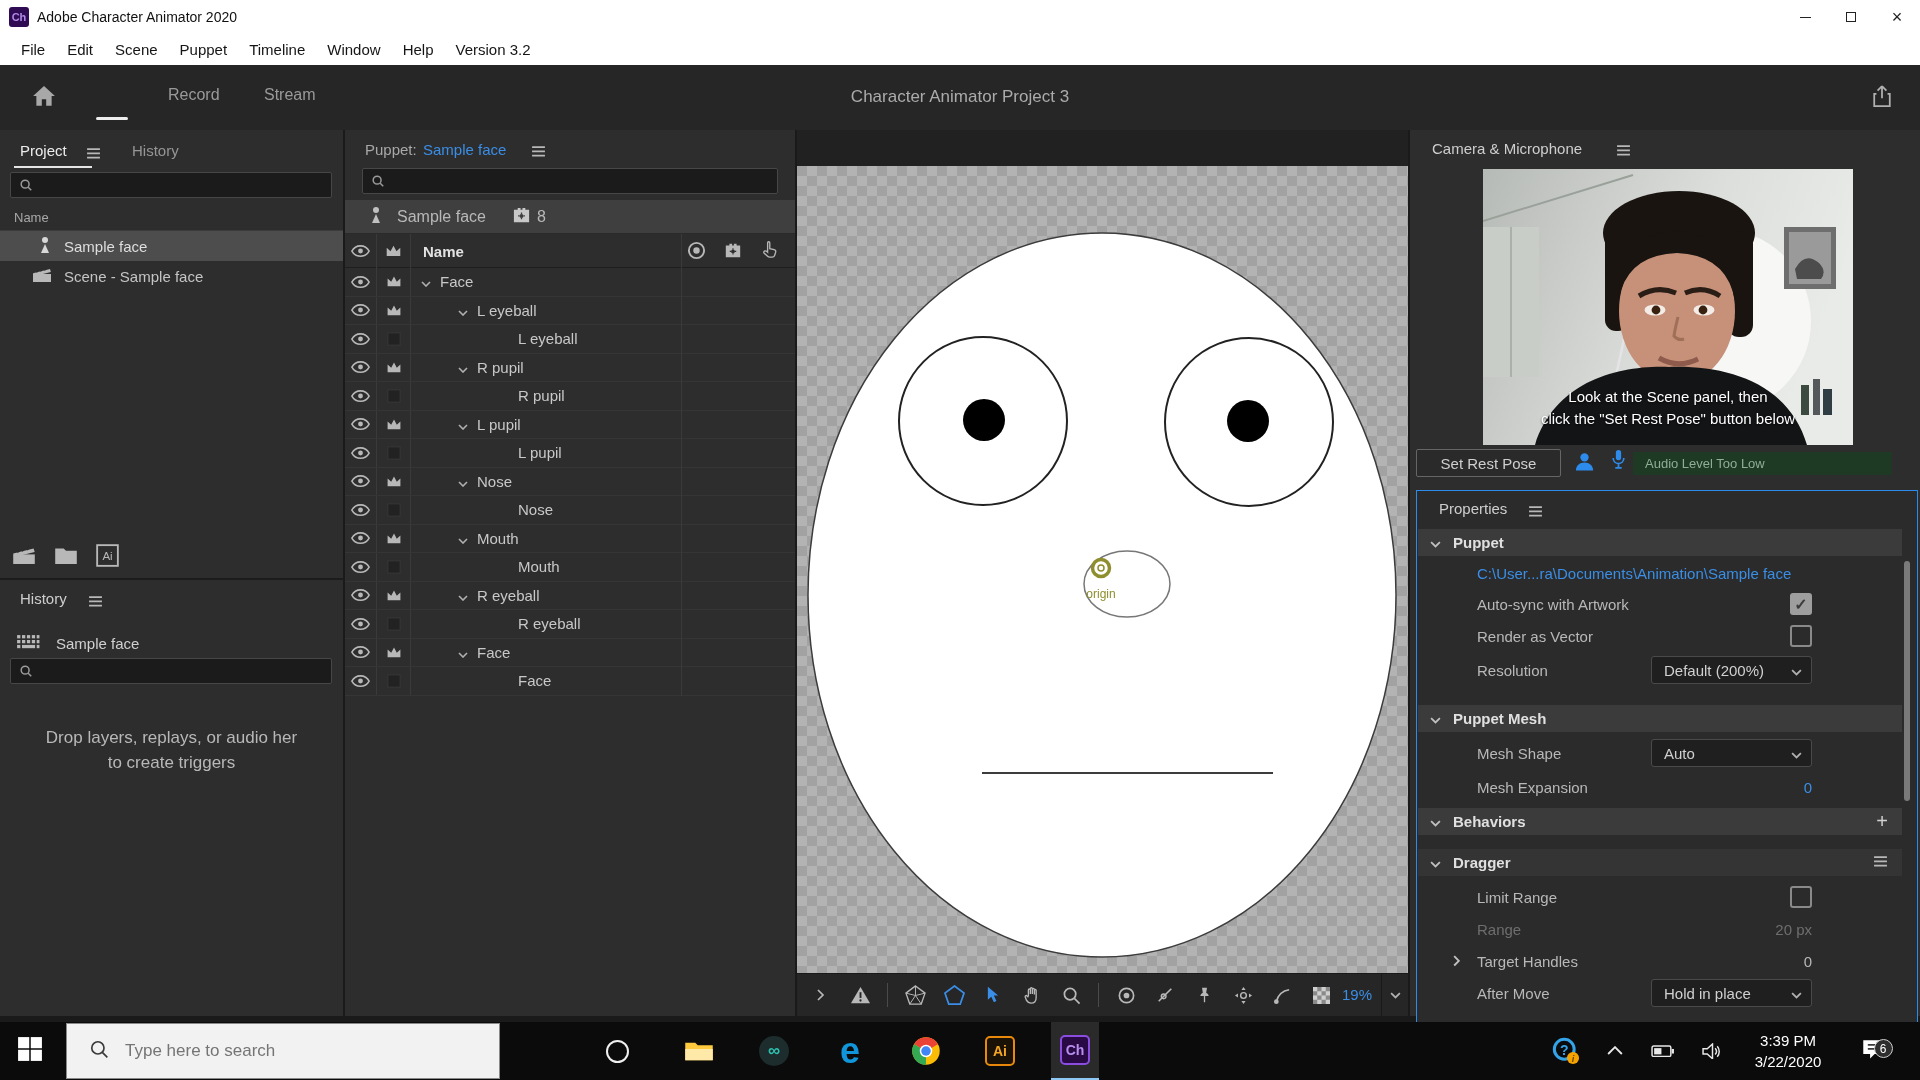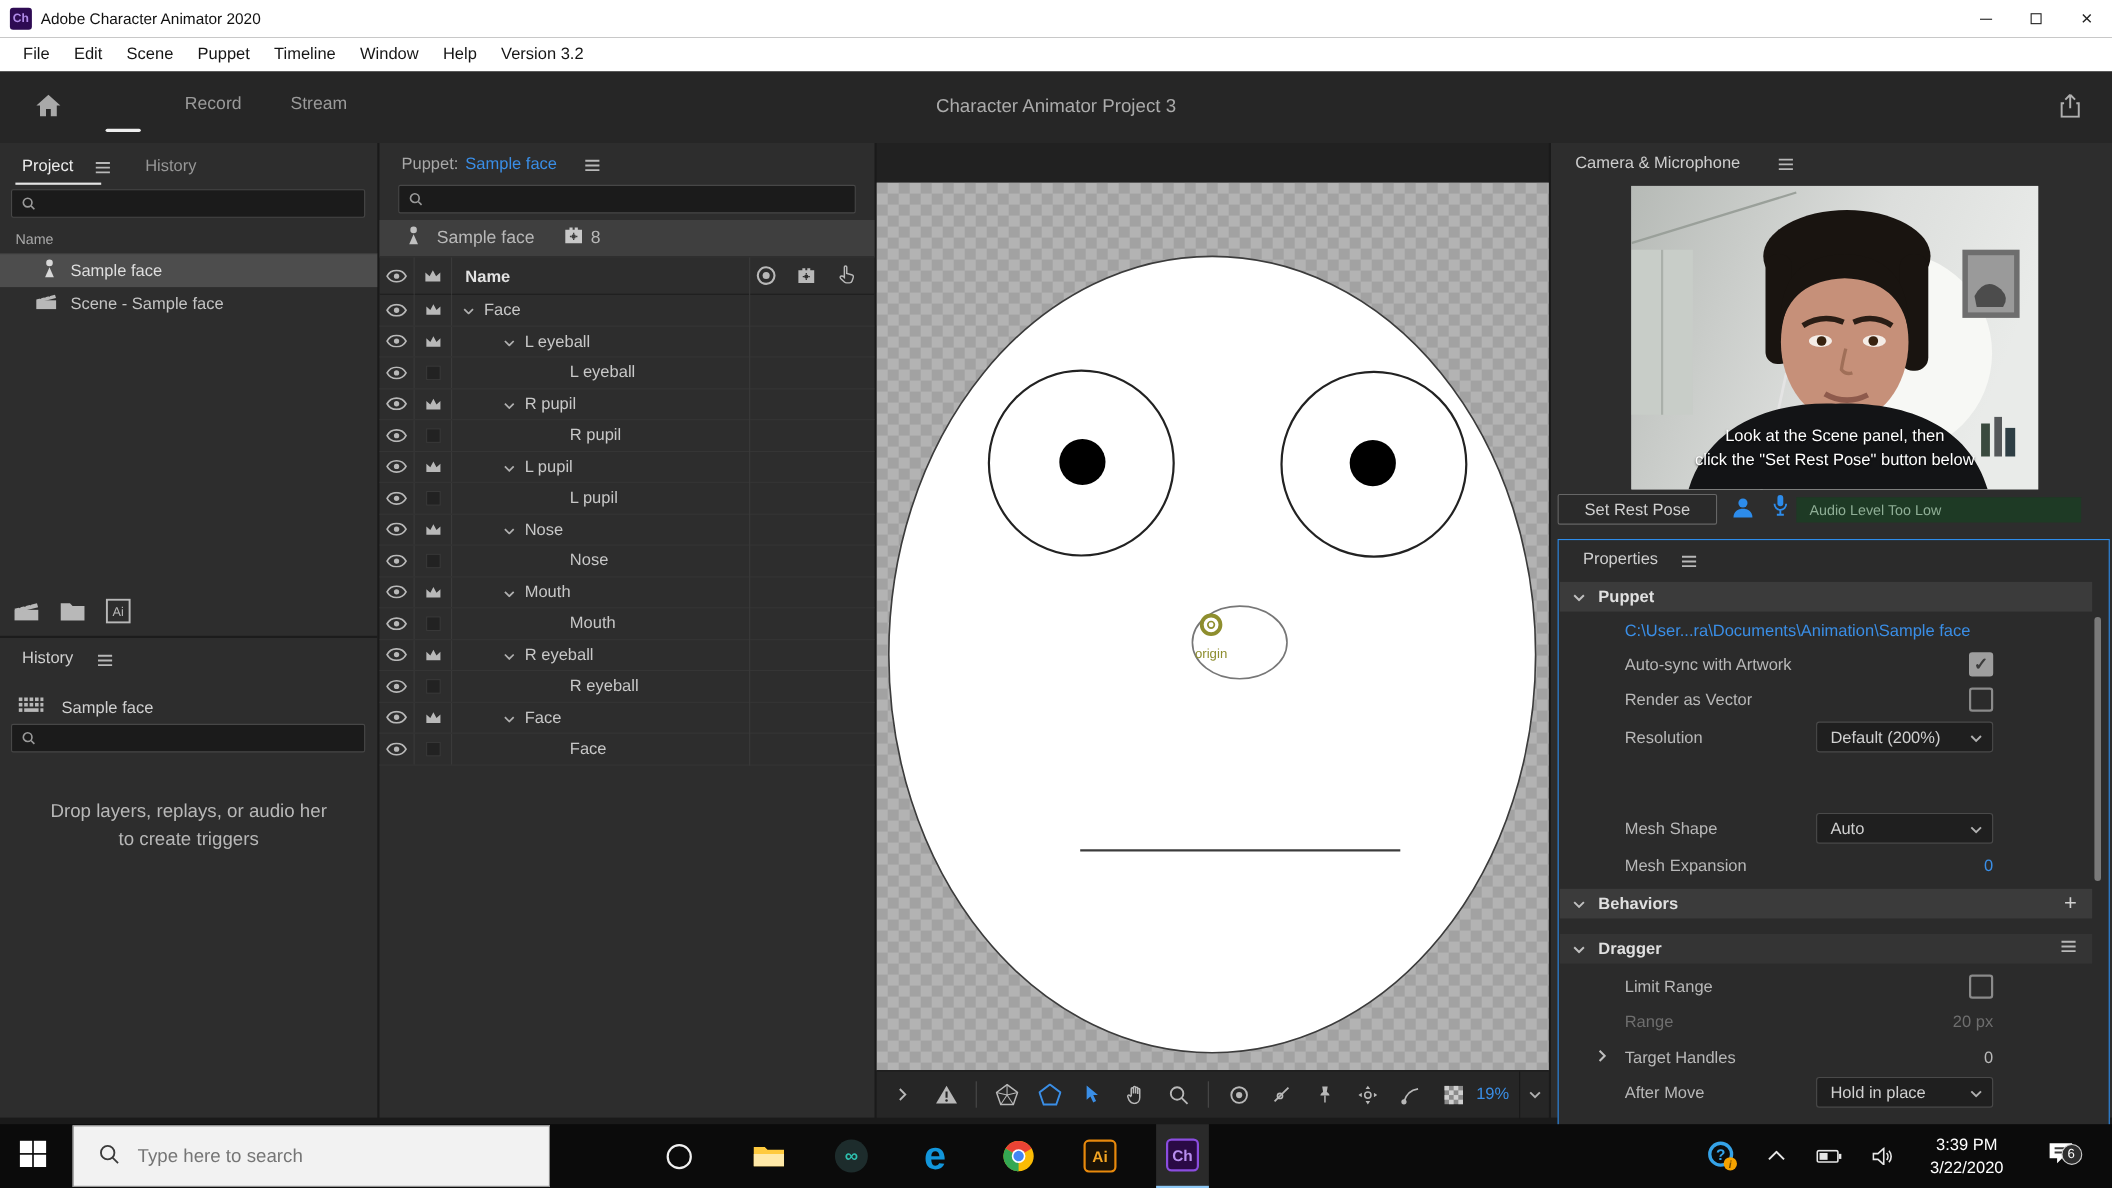--- a/index.html
+++ b/index.html
@@ -737,20 +737,26 @@
       <div class="prow" style="top:163px;">
         <span class="lbl">Resolution</span>
         <span class="dd">
             <span>Default (200%)</span>
             <span class="dchev"><svg viewBox="0 0 10 6" width="11">
                 <path d="M1 1 L5 5 L9 1" fill="none" stroke="currentColor" stroke-width="1.6"></path>
               </svg></span>
           </span>
       </div>
 
+      <div class="band" style="top:214px;">
+        <span class="chev"><svg viewBox="0 0 10 6" width="11">
+              <path d="M1 1 L5 5 L9 1" fill="none" stroke="currentColor" stroke-width="1.6"></path>
+            </svg></span>
+        <span>Puppet Mesh</span>
+      </div>
       <div class="prow" style="top:246px;">
         <span class="lbl">Mesh Shape</span>
         <span class="dd">
             <span>Auto</span>
             <span class="dchev"><svg viewBox="0 0 10 6" width="11">
                 <path d="M1 1 L5 5 L9 1" fill="none" stroke="currentColor" stroke-width="1.6"></path>
               </svg></span>
           </span>
       </div>
       <div class="prow" style="top:280px;">

